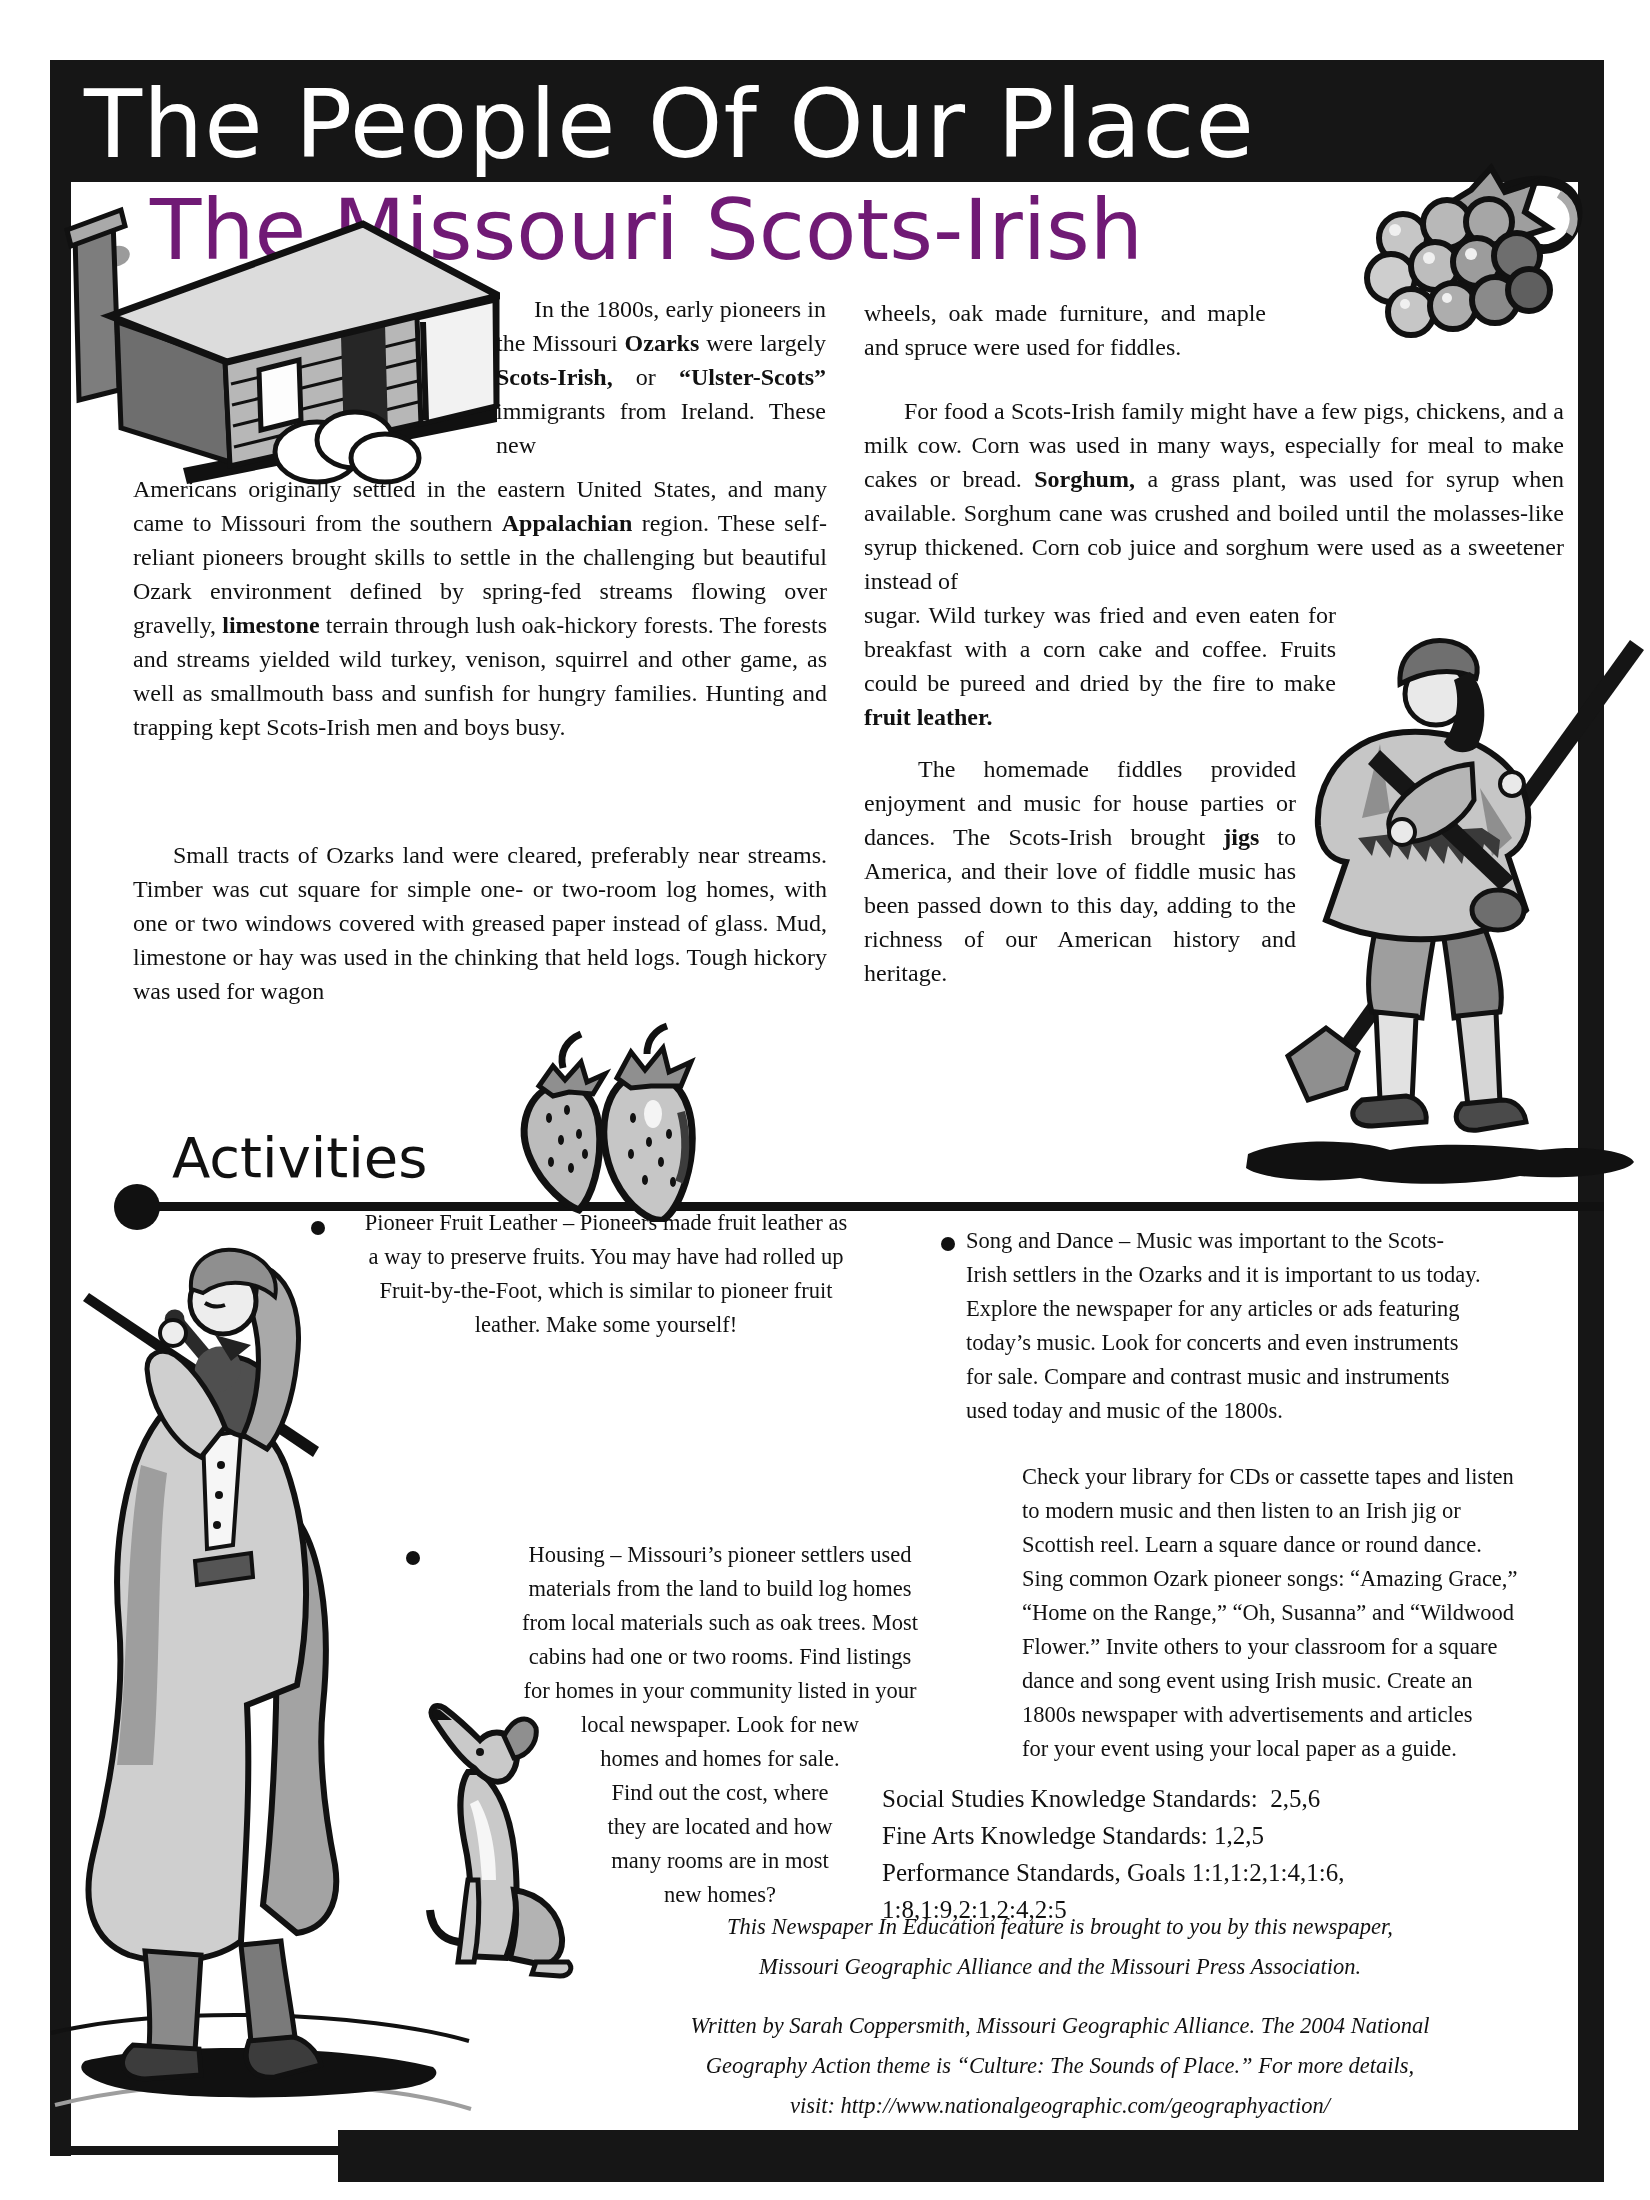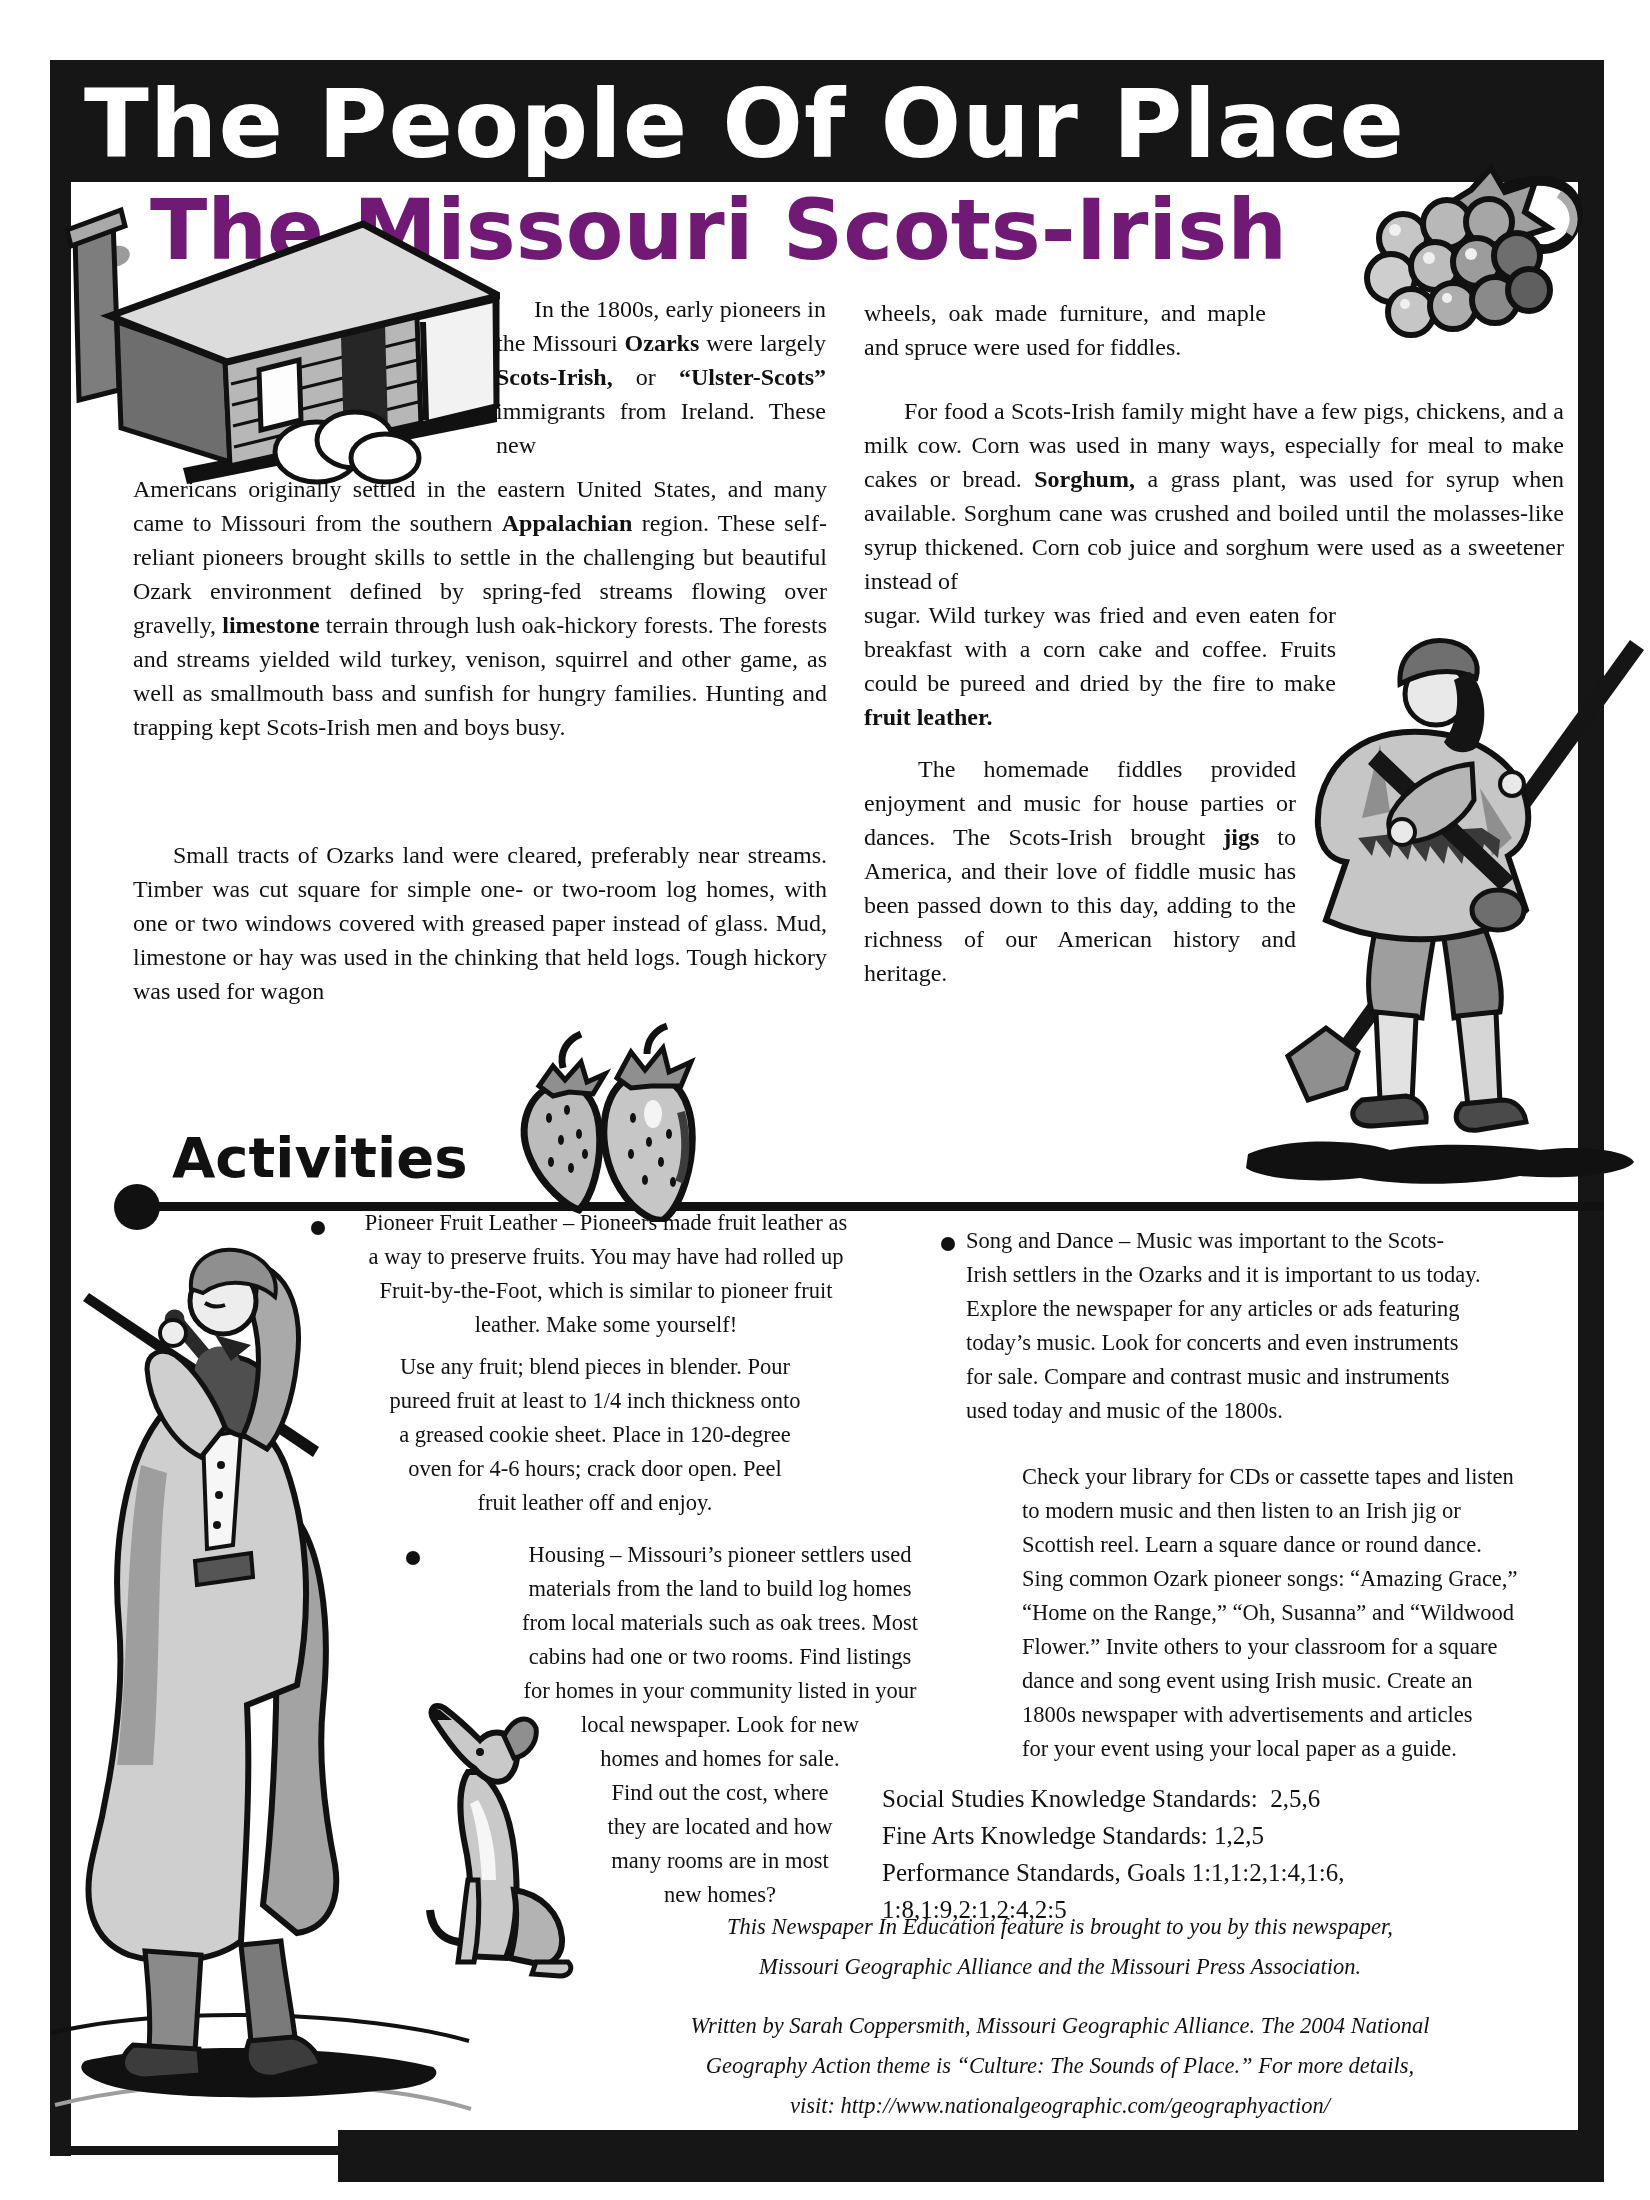--- a/index.html
+++ b/index.html
@@ -1,20 +1,20 @@
 <!DOCTYPE html>
 <html><head>
 <meta charset="utf-8">
 <style>
   html,body{margin:0;padding:0;background:#ffffff;}
   .page{position:relative;width:1650px;height:2200px;background:#ffffff;overflow:hidden;
         font-family:"Liberation Serif", serif;color:#111;}
   .abs{position:absolute;}
   .bar{background:#161616;}
-  .display{font-family:"DejaVu Sans", sans-serif;font-weight:700;white-space:nowrap;}
+  .display{font-family:"DejaVu Sans", sans-serif;font-weight:400;white-space:nowrap;}
   .just{font-size:24px;line-height:34px;text-align:justify;}
   .act{font-size:22.5px;line-height:34px;white-space:pre;}
   .center{text-align:center;}
   .b{font-weight:bold;}
   .dot{border-radius:50%;background:#111;}
 
   #band-top{left:50px;top:60px;width:1554px;height:122px;}
   #bar-left{left:50px;top:60px;width:21px;height:2096px;}
   #bar-right{left:1578px;top:60px;width:26px;height:2122px;}
   #band-bottom{left:338px;top:2130px;width:1266px;height:52px;}
@@ -185,25 +185,20 @@
     <path d="M176 90 C182 112 182 140 174 160" stroke="#3c3c3c" stroke-width="8" fill="none"></path>
     <polygon points="112,56 126,30 140,48 158,26 164,50 186,40 176,64 146,64 126,66" fill="#8f8f8f" stroke="#111" stroke-width="5"></polygon>
     <path d="M142 32 C142 18 150 8 162 4" fill="none" stroke="#111" stroke-width="7"></path>
   </svg>
 
   <div class="abs dot" id="b1-dot"></div>
   <div class="abs act center" id="act1">Pioneer Fruit Leather – Pioneers made fruit leather as
 a way to preserve fruits. You may have had rolled up
 Fruit-by-the-Foot, which is similar to pioneer fruit
 leather. Make some yourself!</div>
-  <div class="abs act center" id="recipe">Use any fruit; blend pieces in blender. Pour
-pureed fruit at least to 1/4 inch thickness onto
-a greased cookie sheet. Place in 120-degree
-oven for 4-6 hours; crack door open. Peel
-fruit leather off and enjoy.</div>
   <div class="abs dot" id="b2-dot"></div>
   <div class="abs act center" id="act2">Housing – Missouri’s pioneer settlers used
 materials from the land to build log homes
 from local materials such as oak trees. Most
 cabins had one or two rooms. Find listings
 for homes in your community listed in your
 local newspaper. Look for new
 homes and homes for sale.
 Find out the cost, where
 they are located and how

